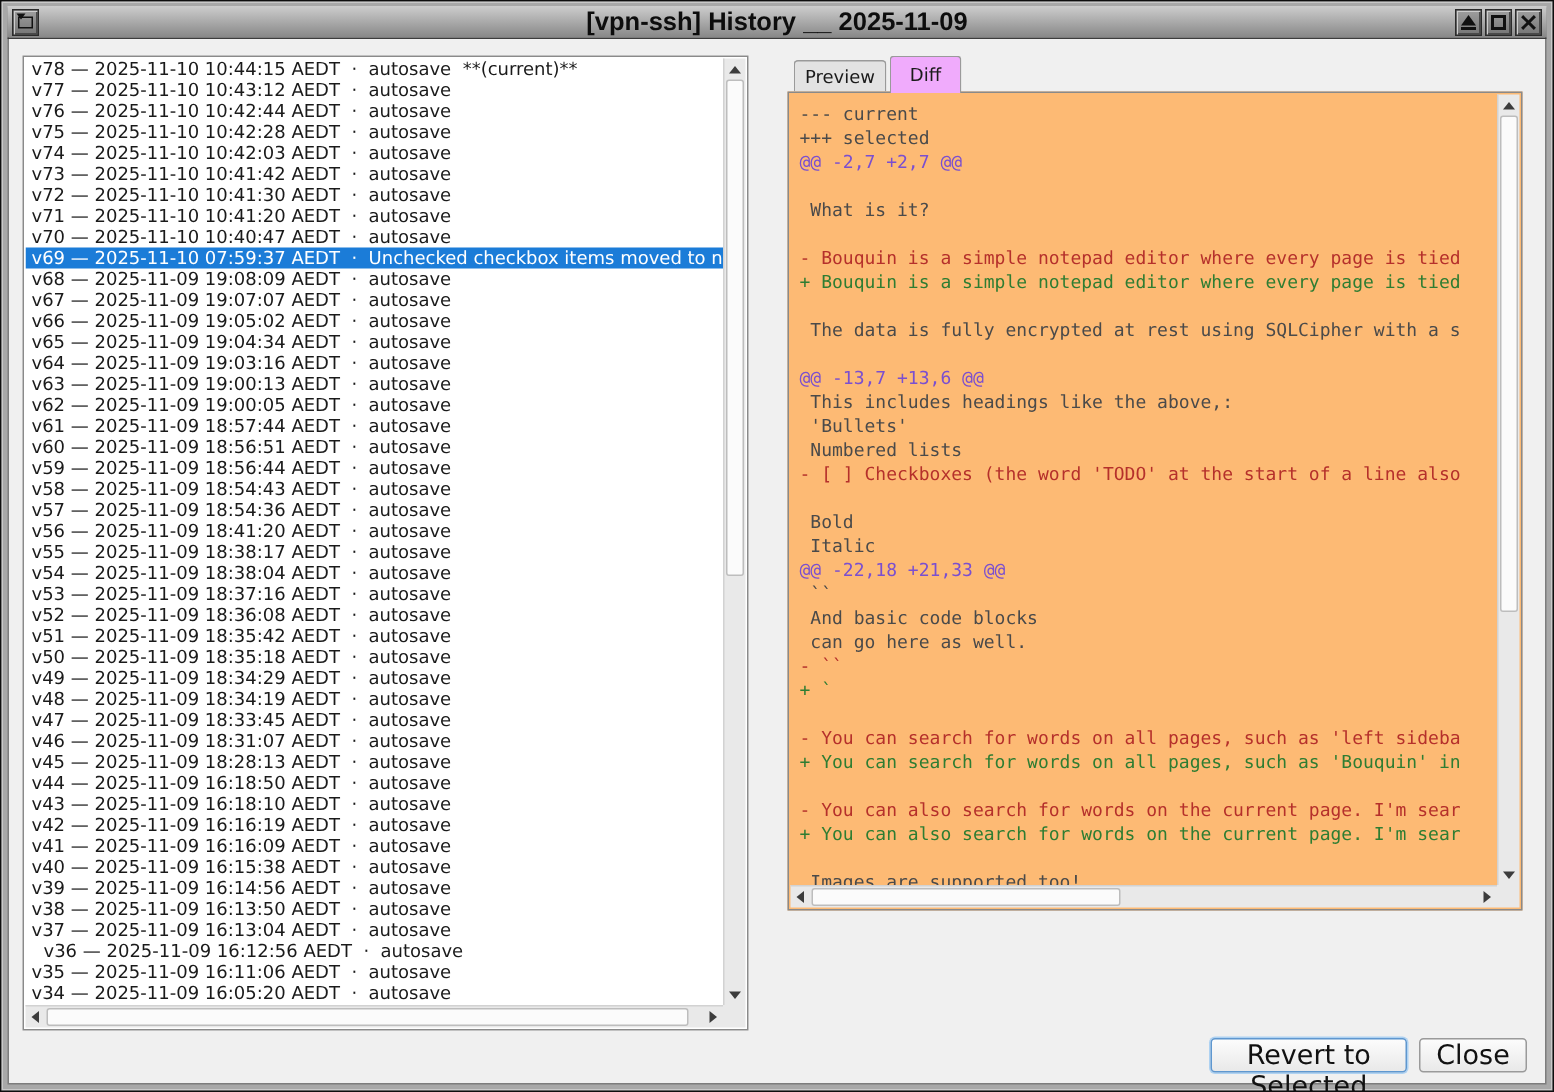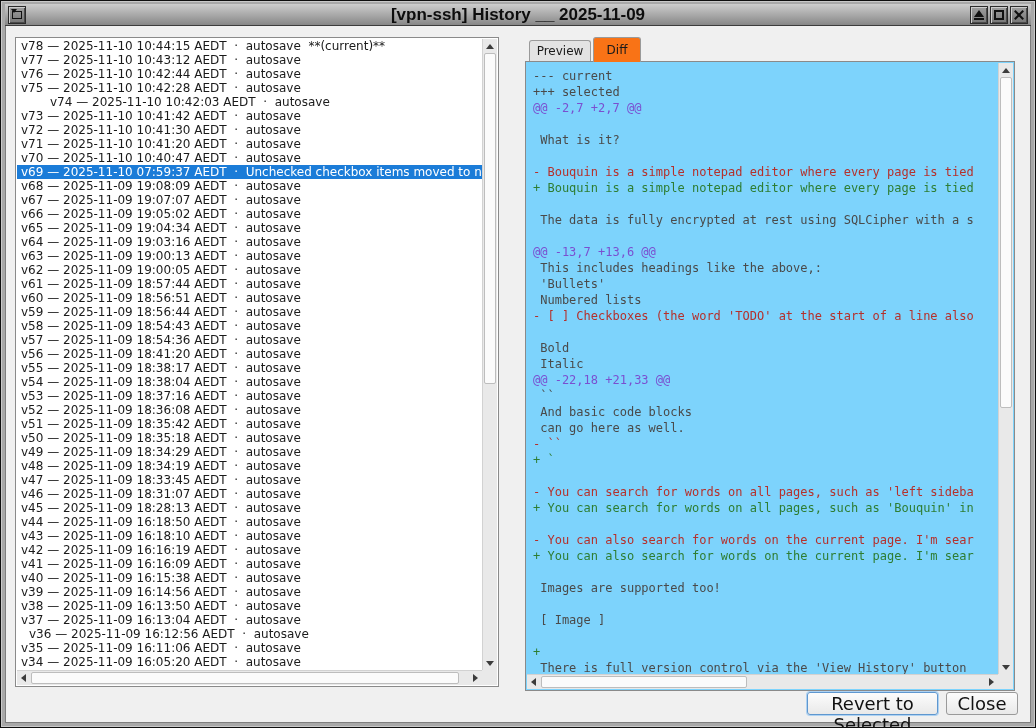--- a/index.html
+++ b/index.html
@@ -75,25 +75,25 @@
                 border:1px solid #bdbdbd; border-radius:2px; cursor:pointer; }
   .sb-corner { position:absolute; right:1px; bottom:1px; width:15px; height:15px; background:#e9e9e9; }
 
   
   .tab { position:absolute; font-size:12px; color:#1a1a1a; text-align:center;
          border:1px solid #9a9a9a; border-bottom:none; border-radius:3px 3px 0 0;
          cursor:pointer; font-family:"DejaVu Sans", sans-serif; }
   .tab-preview { left:528px; top:39px; width:62px; height:21px; line-height:20px;
                  background:#e3e3e3; }
   .tab-diff { left:592px; top:36px; width:48px; height:25px; line-height:24px;
-              background:#f97316; z-index:3; }
-
-  
-  .diff-panel { position:absolute; left:524px; top:60px; width:490px; height:630px;
-                background:#7dd3fc; border:1px solid #8a8a8a; overflow:hidden; z-index:2; }
+              background:#f0abfc; z-index:3; }
+
+  
+  .diff-panel { position:absolute; left:524px; top:60px; width:490px; height:546px;
+                background:#fdba74; border:1px solid #8a8a8a; overflow:hidden; z-index:2; }
   .diff-lines { position:absolute; left:1px; top:0; right:16px; bottom:16px; overflow:hidden;
                 padding:6px 0 0 6px; }
   .diff-line { height:16px; line-height:16px; font-size:12px; white-space:pre;
                font-family:"DejaVu Sans Mono", monospace; }
   .dl-ctx  { color:#4a4a4a; }
   .dl-meta { color:#4a4a4a; }
   .dl-hunk { color:#7a4fd0; }
   .dl-del  { color:#b5302b; }
   .dl-add  { color:#2e7d32; }
 
@@ -134,21 +134,21 @@
       </span>
     </div>
   </div>
 
   <div class="list-panel">
     <div class="list-rows" id="history-rows">
         <div class="history-row" style="top: 1px;">v78 — 2025-11-10 10:44:15 AEDT  ·  autosave  **(current)**</div>
         <div class="history-row" style="top: 15px;">v77 — 2025-11-10 10:43:12 AEDT  ·  autosave</div>
         <div class="history-row" style="top: 29px;">v76 — 2025-11-10 10:42:44 AEDT  ·  autosave</div>
         <div class="history-row" style="top: 43px;">v75 — 2025-11-10 10:42:28 AEDT  ·  autosave</div>
-        <div class="history-row" style="top: 57px; margin-left: 29px;">v74 — 2025-11-10 10:42:03 AEDT  ·  autosave</div>
+        <div class="history-row" style="top: 57px;">v74 — 2025-11-10 10:42:03 AEDT  ·  autosave</div>
         <div class="history-row" style="top: 71px;">v73 — 2025-11-10 10:41:42 AEDT  ·  autosave</div>
         <div class="history-row" style="top: 85px;">v72 — 2025-11-10 10:41:30 AEDT  ·  autosave</div>
         <div class="history-row" style="top: 99px;">v71 — 2025-11-10 10:41:20 AEDT  ·  autosave</div>
         <div class="history-row" style="top: 113px;">v70 — 2025-11-10 10:40:47 AEDT  ·  autosave</div>
         <div class="history-row selected" style="top: 127px;">v69 — 2025-11-10 07:59:37 AEDT  ·  Unchecked checkbox items moved to next</div>
         <div class="history-row" style="top: 141px;">v68 — 2025-11-09 19:08:09 AEDT  ·  autosave</div>
         <div class="history-row" style="top: 155px;">v67 — 2025-11-09 19:07:07 AEDT  ·  autosave</div>
         <div class="history-row" style="top: 169px;">v66 — 2025-11-09 19:05:02 AEDT  ·  autosave</div>
         <div class="history-row" style="top: 183px;">v65 — 2025-11-09 19:04:34 AEDT  ·  autosave</div>
         <div class="history-row" style="top: 197px;">v64 — 2025-11-09 19:03:16 AEDT  ·  autosave</div>

